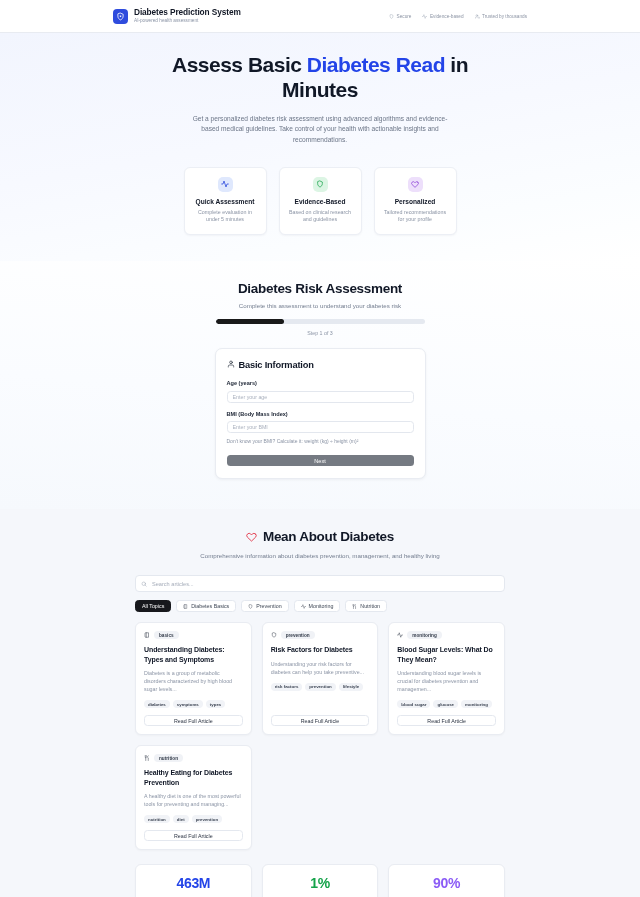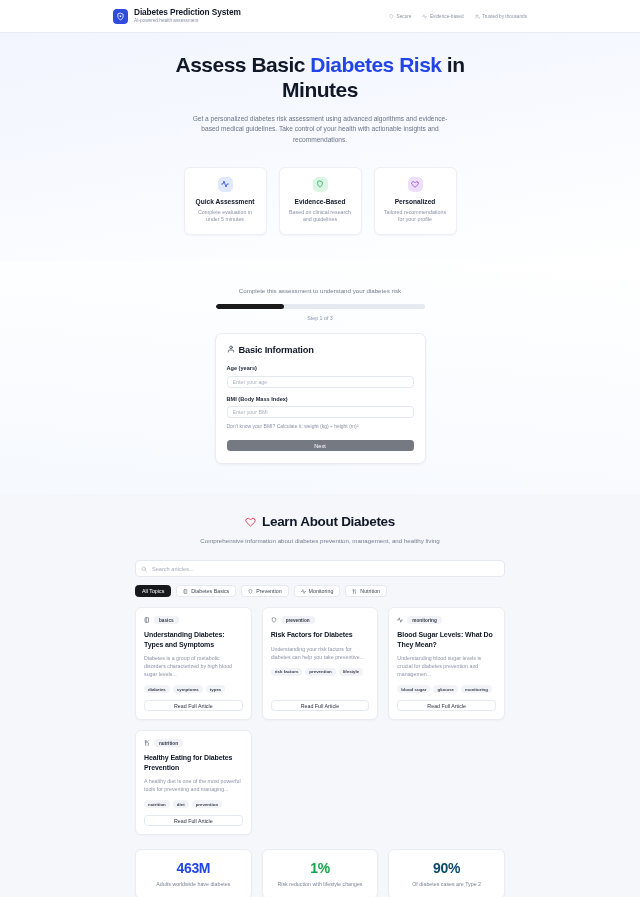--- a/index.html
+++ b/index.html
@@ -199,21 +199,21 @@
           <path d="M16 20v-2a4 4 0 0 0-4-4H6a4 4 0 0 0-4 4v2"></path>
             <circle cx="9" cy="7" r="4"></circle>
           <path d="M22 20v-2a4 4 0 0 0-3-3.9"></path>
           </svg>
         <span>Trusted by thousands</span>
       </span>
     </div>
   </header>
 
   <section class="hero">
-    <h1><span>Assess Basic </span><span class="accent">Diabetes Risk</span><span> in Minutes</span></h1>
+    <h1><span>Assess Basic </span><span class="accent">Diabetes Read</span><span> in Minutes</span></h1>
     <p class="hero-sub">Get a personalized diabetes risk assessment using advanced algorithms and evidence-based medical guidelines. Take control of your health with actionable insights and recommendations.</p>
 
     <div class="feature-row">
       <div class="feature-card">
         <div class="fc-icon blue">
           <svg viewBox="0 0 24 24" fill="none" stroke="#2f4cdd" stroke-width="2.4" stroke-linecap="round" stroke-linejoin="round">
               <polyline points="2 12 6 12 9 3 15 21 18 12 22 12"></polyline>
             </svg>
         </div>
         <div class="fc-title">Quick Assessment</div>
@@ -234,20 +234,21 @@
             <path d="M20.8 6.6a5 5 0 0 0-7.1 0L12 8.3l-1.7-1.7a5 5 0 0 0-7.1 7.1L12 22l8.8-8.3a5 5 0 0 0 0-7.1z"></path>
             </svg>
         </div>
         <div class="fc-title">Personalized</div>
         <div class="fc-desc">Tailored recommendations for your profile</div>
       </div>
     </div>
   </section>
 
   <section class="assessment">
+    <h2 class="assess-title">Diabetes Risk Assessment</h2>
     <p class="assess-sub">Complete this assessment to understand your diabetes risk</p>
 
     <div class="progress-wrap">
       <div class="progress-track">
         <div class="progress-fill" style="width: 33%;"></div>
       </div>
       <div class="progress-step">Step 1 of 3</div>
     </div>
 
     <div class="form-card">
@@ -273,21 +274,21 @@
 
       <button class="next-btn">Next</button>
     </div>
   </section>
 
   <section class="learn">
     <h2 class="learn-title">
       <svg viewBox="0 0 24 24" fill="none" stroke="#e23b4e" stroke-width="2" stroke-linecap="round" stroke-linejoin="round">
         <path d="M20.8 6.6a5 5 0 0 0-7.1 0L12 8.3l-1.7-1.7a5 5 0 0 0-7.1 7.1L12 22l8.8-8.3a5 5 0 0 0 0-7.1z"></path>
         </svg>
-      <span>Learn About Diabetes</span>
+      <span>Mean About Diabetes</span>
     </h2>
     <p class="learn-sub">Comprehensive information about diabetes prevention, management, and healthy living</p>
 
     <div class="search-wrap">
       <svg viewBox="0 0 24 24" fill="none" stroke="#a6adba" stroke-width="2.2" stroke-linecap="round" stroke-linejoin="round">
           <circle cx="11" cy="11" r="7"></circle>
           <line x1="21" y1="21" x2="16.2" y2="16.2"></line>
         </svg>
       <input class="search-input" type="text" placeholder="Search articles..." style="">
     </div>
@@ -402,19 +403,19 @@
     <div class="stats-grid">
       <div class="stat-card">
         <div class="stat-value" style="color:#2344e8">463M</div>
         <div class="stat-label">Adults worldwide have diabetes</div>
       </div>
       <div class="stat-card">
         <div class="stat-value" style="color:#15a34a">1%</div>
         <div class="stat-label">Risk reduction with lifestyle changes</div>
       </div>
       <div class="stat-card">
-        <div class="stat-value" style="color:#0c4a6e">90%</div>
+        <div class="stat-value" style="color:#8b5cf6">90%</div>
         <div class="stat-label">Of diabetes cases are Type 2</div>
       </div>
     </div>
   </section>
 
 </div>
 
 </body></html>

